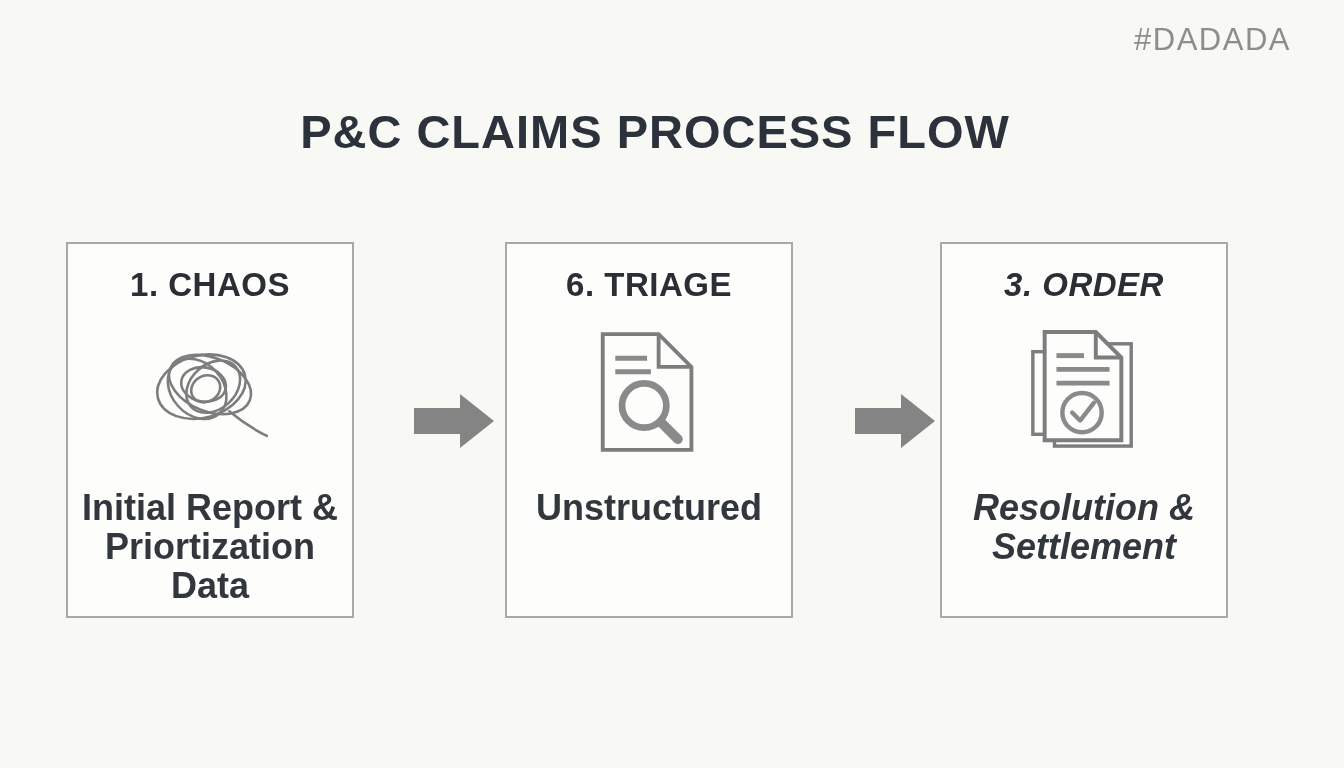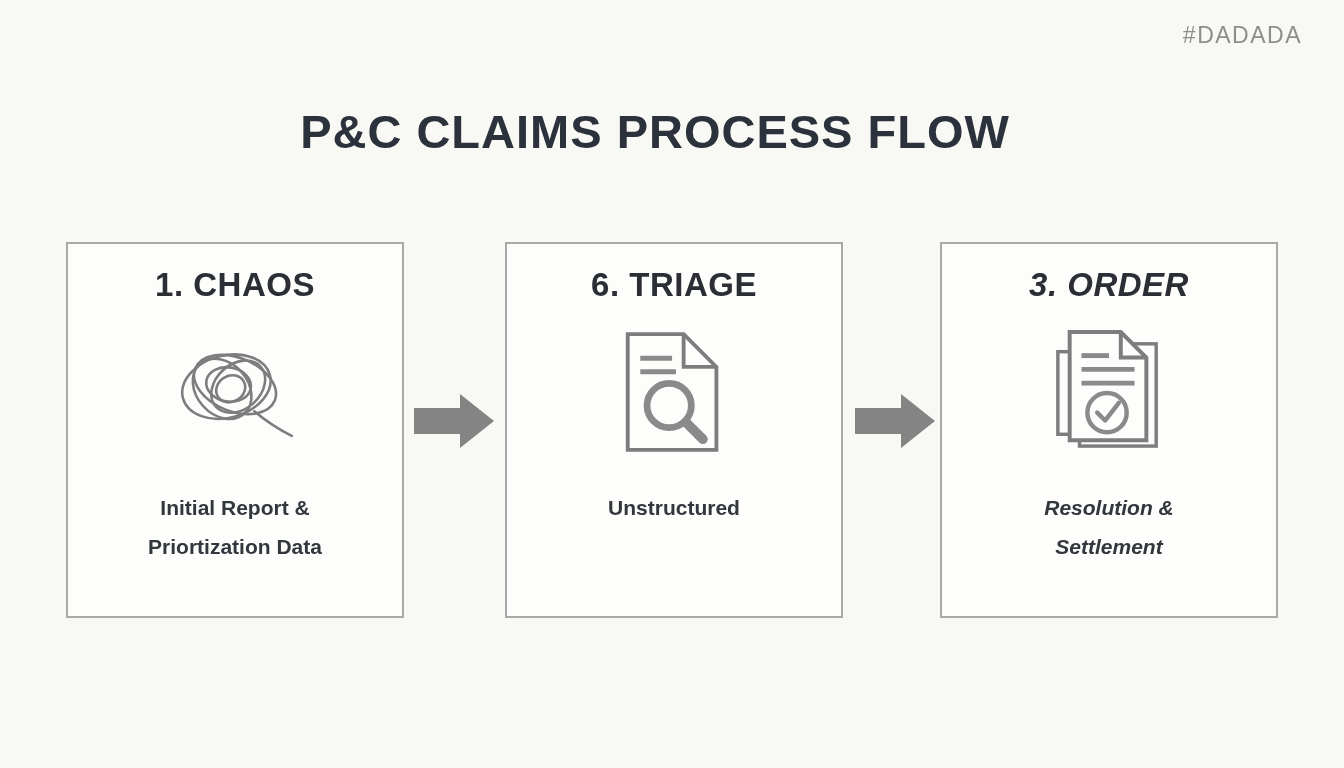--- a/index.html
+++ b/index.html
@@ -10,41 +10,41 @@
   }
   .stage {
     position: relative;
     width: 1344px;
     height: 768px;
     background: var(--page_background, #f8f8f5);
   }
   .watermark {
     position: absolute;
     top: 22px;
-    right: 42px;
-    font-size: 23px;
+    right: 53px;
+    font-size: 31px;
     letter-spacing: 1.5px;
     color: var(--watermark_text, #8d8d8d);
     font-weight: normal;
   }
   .title {
     position: absolute;
     top: 104px;
     left: 0;
     width: 1310px;
     text-align: center;
     font-size: 47px;
     font-weight: bold;
     letter-spacing: 1px;
     color: var(--title_text, #2b323b);
   }
   .card {
     position: absolute;
     top: 242px;
-    width: 338px;
+    width: 288px;
     height: 376px;
     background: var(--card_background, #fdfdfb);
     border: 2px solid var(--card_border, #a9a9a9);
   }
   .card-1 { left: 66px; }
   .card-2 { left: 505px; }
   .card-3 { left: 940px; font-style: italic; }
   .card-heading {
     position: absolute;
     top: 22px;
@@ -63,21 +63,21 @@
     height: 140px;
     display: flex;
     align-items: center;
     justify-content: center;
   }
   .card-caption {
     position: absolute;
     top: 244px;
     width: 100%;
     text-align: center;
-    font-size: 21px;
+    font-size: 36px;
     font-weight: bold;
     line-height: 39px;
     color: var(--caption_text, #32373d);
   }
   .arrow {
     position: absolute;
     top: 389px;
     width: 80px;
     height: 64px;
   }

